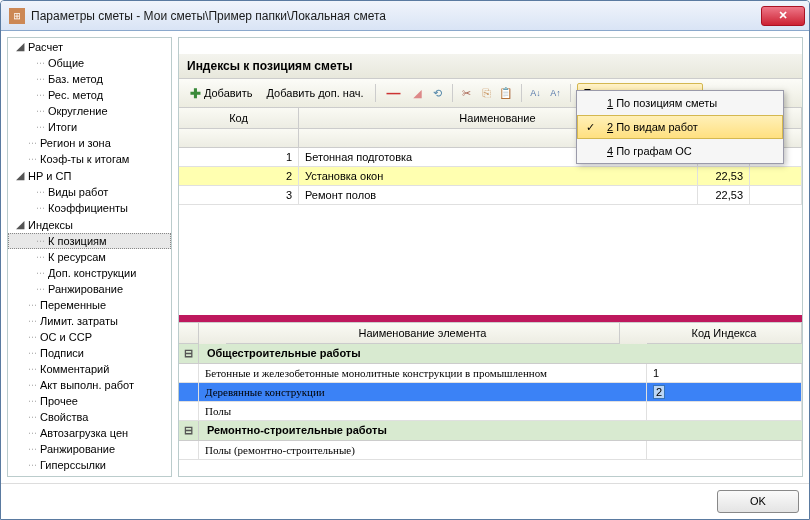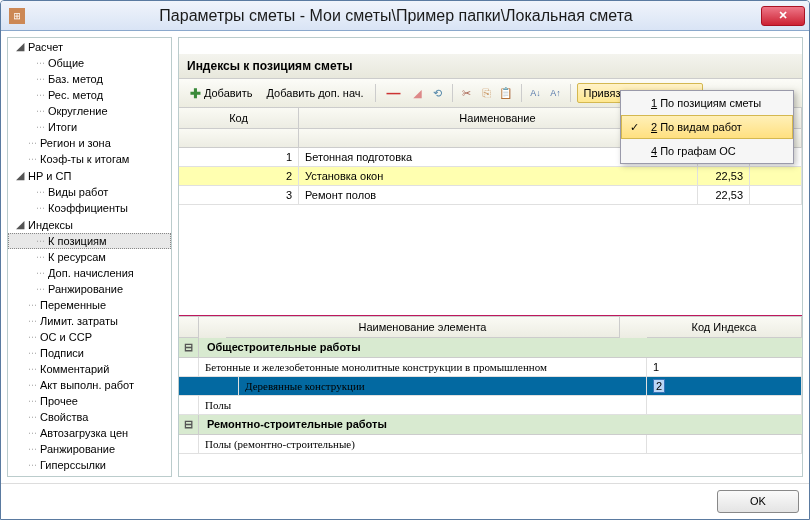--- a/index.html
+++ b/index.html
@@ -1,20 +1,20 @@
 <!DOCTYPE html>
 <html><head>
 <meta charset="utf-8">
 <style>
 * { box-sizing: border-box; margin: 0; padding: 0; font-family: Tahoma, sans-serif; font-size: 11px; }
 body { background: #fff; width: 810px; height: 520px; overflow: hidden; border: 1px solid #5a7aa0; border-radius: 4px 4px 0 0; }
 
 .titlebar { background: linear-gradient(#f0f4fb, #d9e4f5); height: 30px; display: flex; align-items: center; padding: 0 4px 0 8px; border-bottom: 1px solid #8aa8cc; }
 .titlebar .icon { width: 16px; height: 16px; background: #c85; margin-right: 6px; display: flex; align-items: center; justify-content: center; color: #fff; font-size: 9px; }
-.titlebar .title { flex: 1; color: #1a1a1a; font-size: 16px; text-align: center; }
+.titlebar .title { flex: 1; color: #1a1a1a; font-size: 12px; }
 .close-btn { width: 44px; height: 20px; background: linear-gradient(#e78, #c23); border: 1px solid #a12; border-radius: 3px; display: flex; align-items: center; justify-content: center; color: #fff; font-weight: bold; }
 
 .content { display: flex; height: 452px; padding: 6px; gap: 6px; }
 
 .sidebar { width: 165px; border: 1px solid #bcc; overflow-y: auto; background: #fff; }
 .tree-item { padding: 2px 4px 2px 8px; display: flex; align-items: center; cursor: default; white-space: nowrap; }
 .tree-item.child { padding-left: 28px; }
 .tree-item.selected { background: #e8e8e8; border: 1px dotted #888; padding: 1px 3px 1px 27px; }
 .expander { width: 10px; display: inline-block; color: #555; margin-right: 2px; }
 .dots { color: #999; margin-right: 4px; font-size: 9px; letter-spacing: -1px; }
@@ -23,44 +23,44 @@
 .main-header { background: linear-gradient(#f4f4ee, #e8e8dc); padding: 5px 8px; font-weight: bold; font-size: 12px; border-bottom: 1px solid #ccc; margin-top: 16px; }
 
 .toolbar { background: linear-gradient(#fcfcf8, #ecece0); padding: 3px 6px; display: flex; align-items: center; gap: 4px; border-bottom: 1px solid #ccc; }
 .tb-btn { padding: 2px 4px; display: flex; align-items: center; gap: 3px; border: 1px solid transparent; }
 .tb-btn.dropdown { background: linear-gradient(#fff2c8, #ffe890); border: 1px solid #d4b850; border-radius: 2px; padding: 3px 6px; }
 .tb-sep { width: 1px; height: 18px; background: #ccc; margin: 0 2px; }
 .plus-ic { color: #3a8a3a; font-weight: bold; font-size: 13px; }
 .minus-ic { color: #c33; font-weight: bold; font-size: 14px; }
 .ic { width: 16px; height: 16px; display: inline-flex; align-items: center; justify-content: center; }
 
-.grid1 { border-bottom: 1px solid #be185d; }
+.grid1 { border-bottom: 7px solid #be185d; }
 .grid-head { display: flex; background: linear-gradient(#fafaf4, #ecece2); }
 .grid-head > div { border-right: 1px solid #ccc; border-bottom: 1px solid #ccc; padding: 4px 6px; text-align: center; }
 .subhead { display: flex; background: linear-gradient(#fafaf4, #ecece2); }
 .subhead > div { border-right: 1px solid #ccc; border-bottom: 1px solid #ccc; padding: 3px 6px; text-align: center; }
 .grid-row { display: flex; border-bottom: 1px solid #e0e0e0; }
 .grid-row > div { border-right: 1px solid #e0e0e0; padding: 3px 6px; }
 .grid-row.hl { background: #ffffb0; }
 .grid-blank { height: 110px; background: #fff; }
 
 .grid2-head { display: flex; background: linear-gradient(#fafaf4, #ecece2); border-top: 1px solid #ccc; gap: 27px; }
 .grid2-head > div { border-right: 1px solid #ccc; border-bottom: 1px solid #ccc; padding: 4px 6px; text-align: center; }
 .group-row { display: flex; background: #d8ead0; border-bottom: 1px solid #ccc; font-weight: bold; }
 .group-row .exp { width: 20px; text-align: center; border-right: 1px solid #ccc; padding: 3px; color: #555; }
 .group-row .lbl { flex: 1; padding: 3px 8px; }
 .item-row { display: flex; border-bottom: 1px solid #e0e0e0; }
 .item-row > div { padding: 3px 6px; border-right: 1px solid #e0e0e0; }
-.item-row.hl { background: #0369a1; padding-left: 40px; }
+.item-row.hl { background: #3b82f6; }
 .item-row .c1 { width: 20px; border-right: 1px solid #e0e0e0; }
 .item-row .c2 { flex: 1; font-family: Liberation Serif, serif; }
 .item-row .c3 { width: 155px; }
 .editing { background: #bcd6f5; border: 1px solid #3874b8; padding: 0 2px; }
 
-.dropdown-menu { position: absolute; top: 52px; right: 8px; width: 174px; background: #f6f6f6; border: 1px solid #9a9aaa; box-shadow: 2px 2px 6px rgba(0,0,0,0.25); }
+.dropdown-menu { position: absolute; top: 52px; right: 18px; width: 208px; background: #f6f6f6; border: 1px solid #9a9aaa; box-shadow: 2px 2px 6px rgba(0,0,0,0.25); }
 .menu-item { padding: 6px 10px 6px 30px; position: relative; }
 .menu-item.sel { background: linear-gradient(#fff0b8, #ffe080); border: 1px solid #d4b850; padding: 5px 9px 5px 29px; }
 .menu-item .chk { position: absolute; left: 8px; top: 5px; }
 .menu-item u { text-decoration: underline; }
 
 .footer { padding: 6px 10px; display: flex; justify-content: flex-end; border-top: 1px solid #ddd; }
 .ok-btn { width: 82px; height: 23px; background: linear-gradient(#fafafa, #e4e4e4); border: 1px solid #888; border-radius: 3px; text-align: center; line-height: 21px; }
 </style>
 </head>
 <body>
@@ -126,21 +126,21 @@
       <div class="tree-item child selected">
         <span class="dots">⋯</span>
         <span>К позициям</span>
       </div>
       <div class="tree-item child">
         <span class="dots">⋯</span>
         <span>К ресурсам</span>
       </div>
       <div class="tree-item child">
         <span class="dots">⋯</span>
-        <span>Доп. начисления</span>
+        <span>Доп. конструкции</span>
       </div>
       <div class="tree-item child">
         <span class="dots">⋯</span>
         <span>Ранжирование</span>
       </div>
       <div class="tree-item">
         <span class="expander"></span>
         <span class="dots">⋯</span>
         <span>Переменные</span>
       </div>

